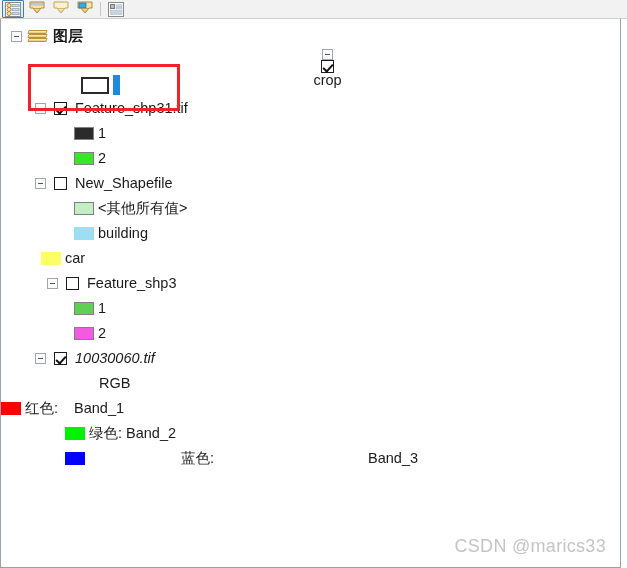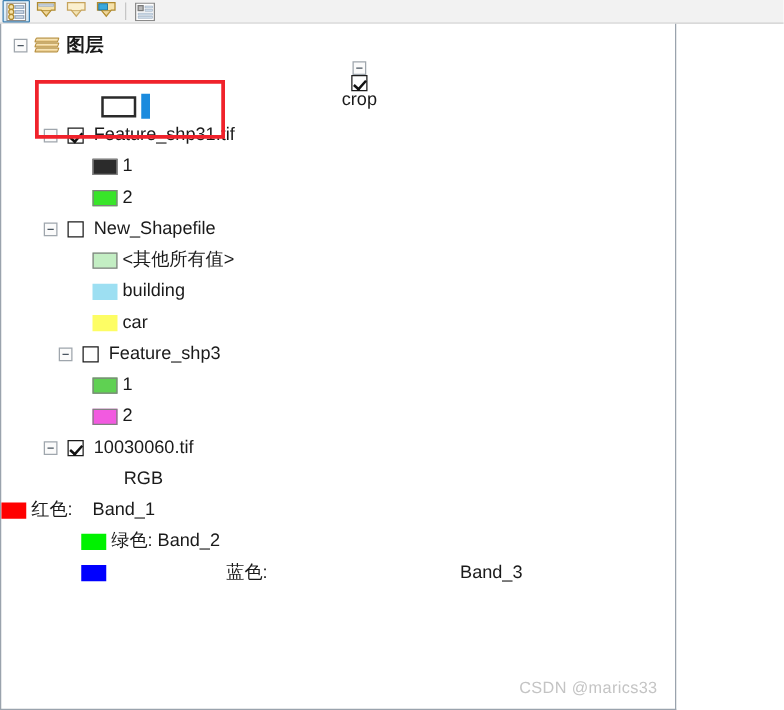--- a/index.html
+++ b/index.html
@@ -48,21 +48,21 @@
     height: 14px;
     background: #c6c6c6;
     margin: 0 4px 0 2px;
   }
 
   
   #toc-panel {
     position: absolute;
     left: 0;
     top: 19px;
-    width: 541px;
+    width: 621px;
     height: 549px;
     background: #ffffff;
     box-sizing: border-box;
     border-left: 1px solid #9aa3ad;
     border-right: 1px solid #9aa3ad;
     border-bottom: 1px solid #9aa3ad;
     overflow: hidden;
   }
   #tree {
     position: relative;
@@ -189,21 +189,21 @@
     border: 3px solid #f0222b;
     box-sizing: border-box;
     pointer-events: none;
   }
 
   
   #watermark {
     position: absolute;
     right: 14px;
     bottom: 10px;
-    font-size: 13px;
+    font-size: 18px;
     color: #c4c4c4;
     letter-spacing: 0.3px;
   }
 
   .gap-4 { width: 4px; flex: 0 0 auto; }
   .gap-6 { width: 6px; flex: 0 0 auto; }
   .gap-8 { width: 8px; flex: 0 0 auto; }
 </style>
 </head>
 <body>
@@ -315,21 +315,21 @@
     <div class="row" style="padding-left:73px;">
       <div class="swatch bordered" style="background:#c3eec3;"></div>
       <div class="gap-4"></div>
       <span class="sym-label">&lt;其他所有值&gt;</span>
     </div>
     <div class="row" style="padding-left:73px;">
       <div class="swatch" style="background:#9ddff2;"></div>
       <div class="gap-4"></div>
       <span class="sym-label">building</span>
     </div>
-    <div class="row" style="padding-left:73px;">
+    <div class="row" style="margin-left:40px;">
       <div class="swatch" style="background:#fdfd64;"></div>
       <div class="gap-4"></div>
       <span class="sym-label">car</span>
     </div>
 
     <div class="row" style="padding-left:46px;">
       <div class="expander"></div>
       <div class="gap-8"></div>
       <div class="cbox"></div>
       <div class="gap-8"></div>
@@ -339,21 +339,21 @@
       <div class="swatch bordered" style="background:#5fd152;"></div>
       <div class="gap-4"></div>
       <span class="sym-label">1</span>
     </div>
     <div class="row" style="padding-left:73px;">
       <div class="swatch bordered" style="background:#f25ae0;"></div>
       <div class="gap-4"></div>
       <span class="sym-label">2</span>
     </div>
 
-    <div class="row" style="padding-left:34px;">
+    <div class="row" style="padding-left:34px;font-style:italic;">
       <div class="expander"></div>
       <div class="gap-8"></div>
       <div class="cbox checked"></div>
       <div class="gap-8"></div>
       <span class="node-label">10030060.tif</span>
     </div>
     <div class="row" style="padding-left:98px;text-align:center;">
       <span class="sym-label">RGB</span>
     </div>
     <div class="row" style="">

